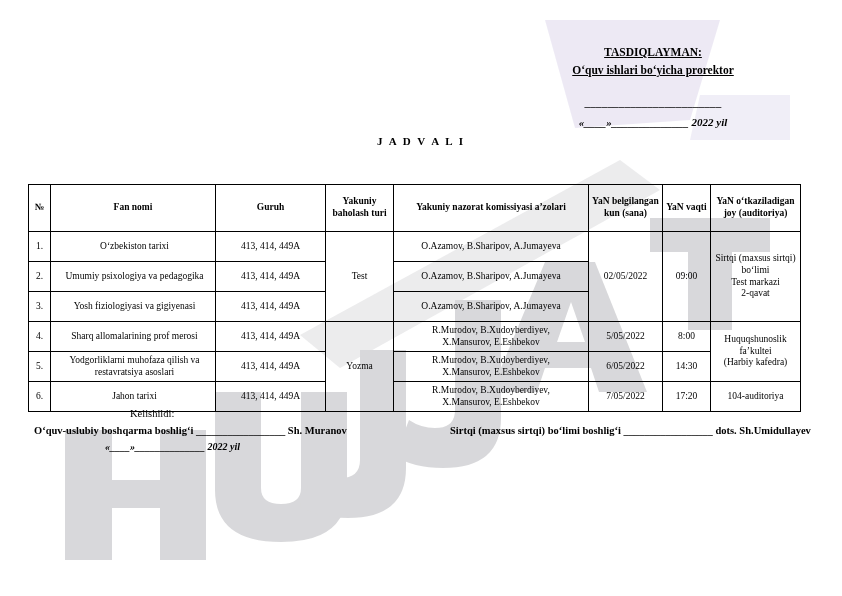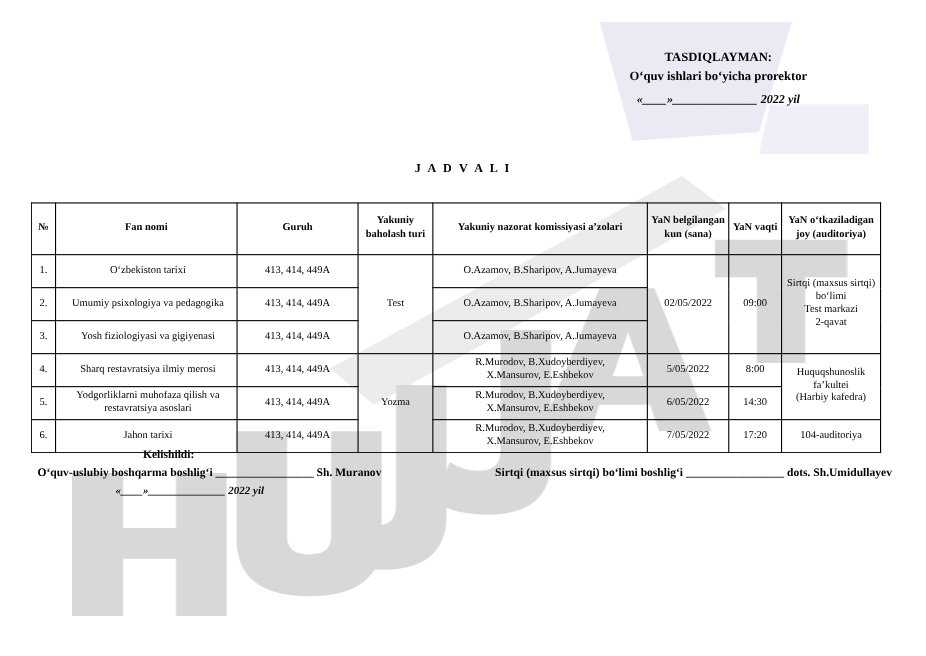--- a/index.html
+++ b/index.html
@@ -43,20 +43,21 @@
     right: 44px;
     top: 44px;
     text-align: center;
     font-weight: bold;
     font-size: 11.5px;
     line-height: 1.55;
     width: 290px;
   }
   .approve-block .line {
     white-space: nowrap;
+    text-decoration: underline;
   }
   .approve-sign {
     margin-top: 14px;
     font-size: 11px;
     font-weight: bold;
     letter-spacing: 0.2px;
   }
   .approve-date {
     margin-top: 3px;
     font-size: 11px;
@@ -71,21 +72,21 @@
     top: 133px;
     width: 842px;
     text-align: center;
     font-weight: bold;
     font-size: 11px;
     line-height: 1.32;
   }
   .title-block .t2 { }
   .title-block .t3 {
     letter-spacing: 2px;
-    margin-top: 13px;
+    margin-top: 1px;
   }
 
   
   .tbl-wrap {
     position: absolute;
     left: 28px;
     top: 184px;
     width: 772px;
   }
   table.main {
@@ -137,21 +138,21 @@
     top: 408px;
     width: 842px;
     font-size: 10.5px;
     font-weight: bold;
   }
   .kelishildi {
     position: absolute;
     left: 130px;
     top: 0;
     font-size: 10.5px;
-    font-weight: bold;
+    font-weight: normal;
   }
   .foot-left {
     position: absolute;
     left: 34px;
     top: 17px;
     font-size: 10.5px;
     font-weight: bold;
     white-space: nowrap;
   }
   .foot-left-date {
@@ -200,20 +201,21 @@
 
       <polygon points="300,335 620,160 660,190 340,368" fill="#b9b9bd" opacity="0.5"></polygon>
     </g>
   </svg>
 
   <div class="content">
 
     <div class="approve-block">
       <div class="line">TASDIQLAYMAN:</div>
       <div class="line">O‘quv ishlari bo‘yicha prorektor</div>
+      <div class="approve-sign">________________________</div>
       <div class="approve-date">«____»______________ 2022 yil</div>
     </div>
 
     <div class="title-block">
       <div class="t3">J A D V A L I</div>
     </div>
 
     <div class="tbl-wrap">
       <table class="main">
         <colgroup>
@@ -265,21 +267,21 @@
 
           <tr>
             <td class="idx">3.</td>
             <td class="subject">Yosh fiziologiyasi va gigiyenasi</td>
             <td>413, 414, 449A</td>
             <td>O.Azamov,  B.Sharipov,  A.Jumayeva</td>
           </tr>
 
           <tr>
             <td class="idx">4.</td>
-            <td class="subject">Sharq restavratsiya ilmiy merosi</td>
+            <td class="subject">Sharq allomalarining prof merosi</td>
             <td>413, 414, 449A</td>
             <td rowspan="3">Yozma</td>
             <td class="cell-multiline">
               <span>R.Murodov, B.Xudoyberdiyev,</span>
               <span>X.Mansurov, E.Eshbekov</span>
             </td>
             <td>5/05/2022</td>
             <td>8:00</td>
             <td rowspan="2" class="cell-multiline">
               <span>Huquqshunoslik</span>

